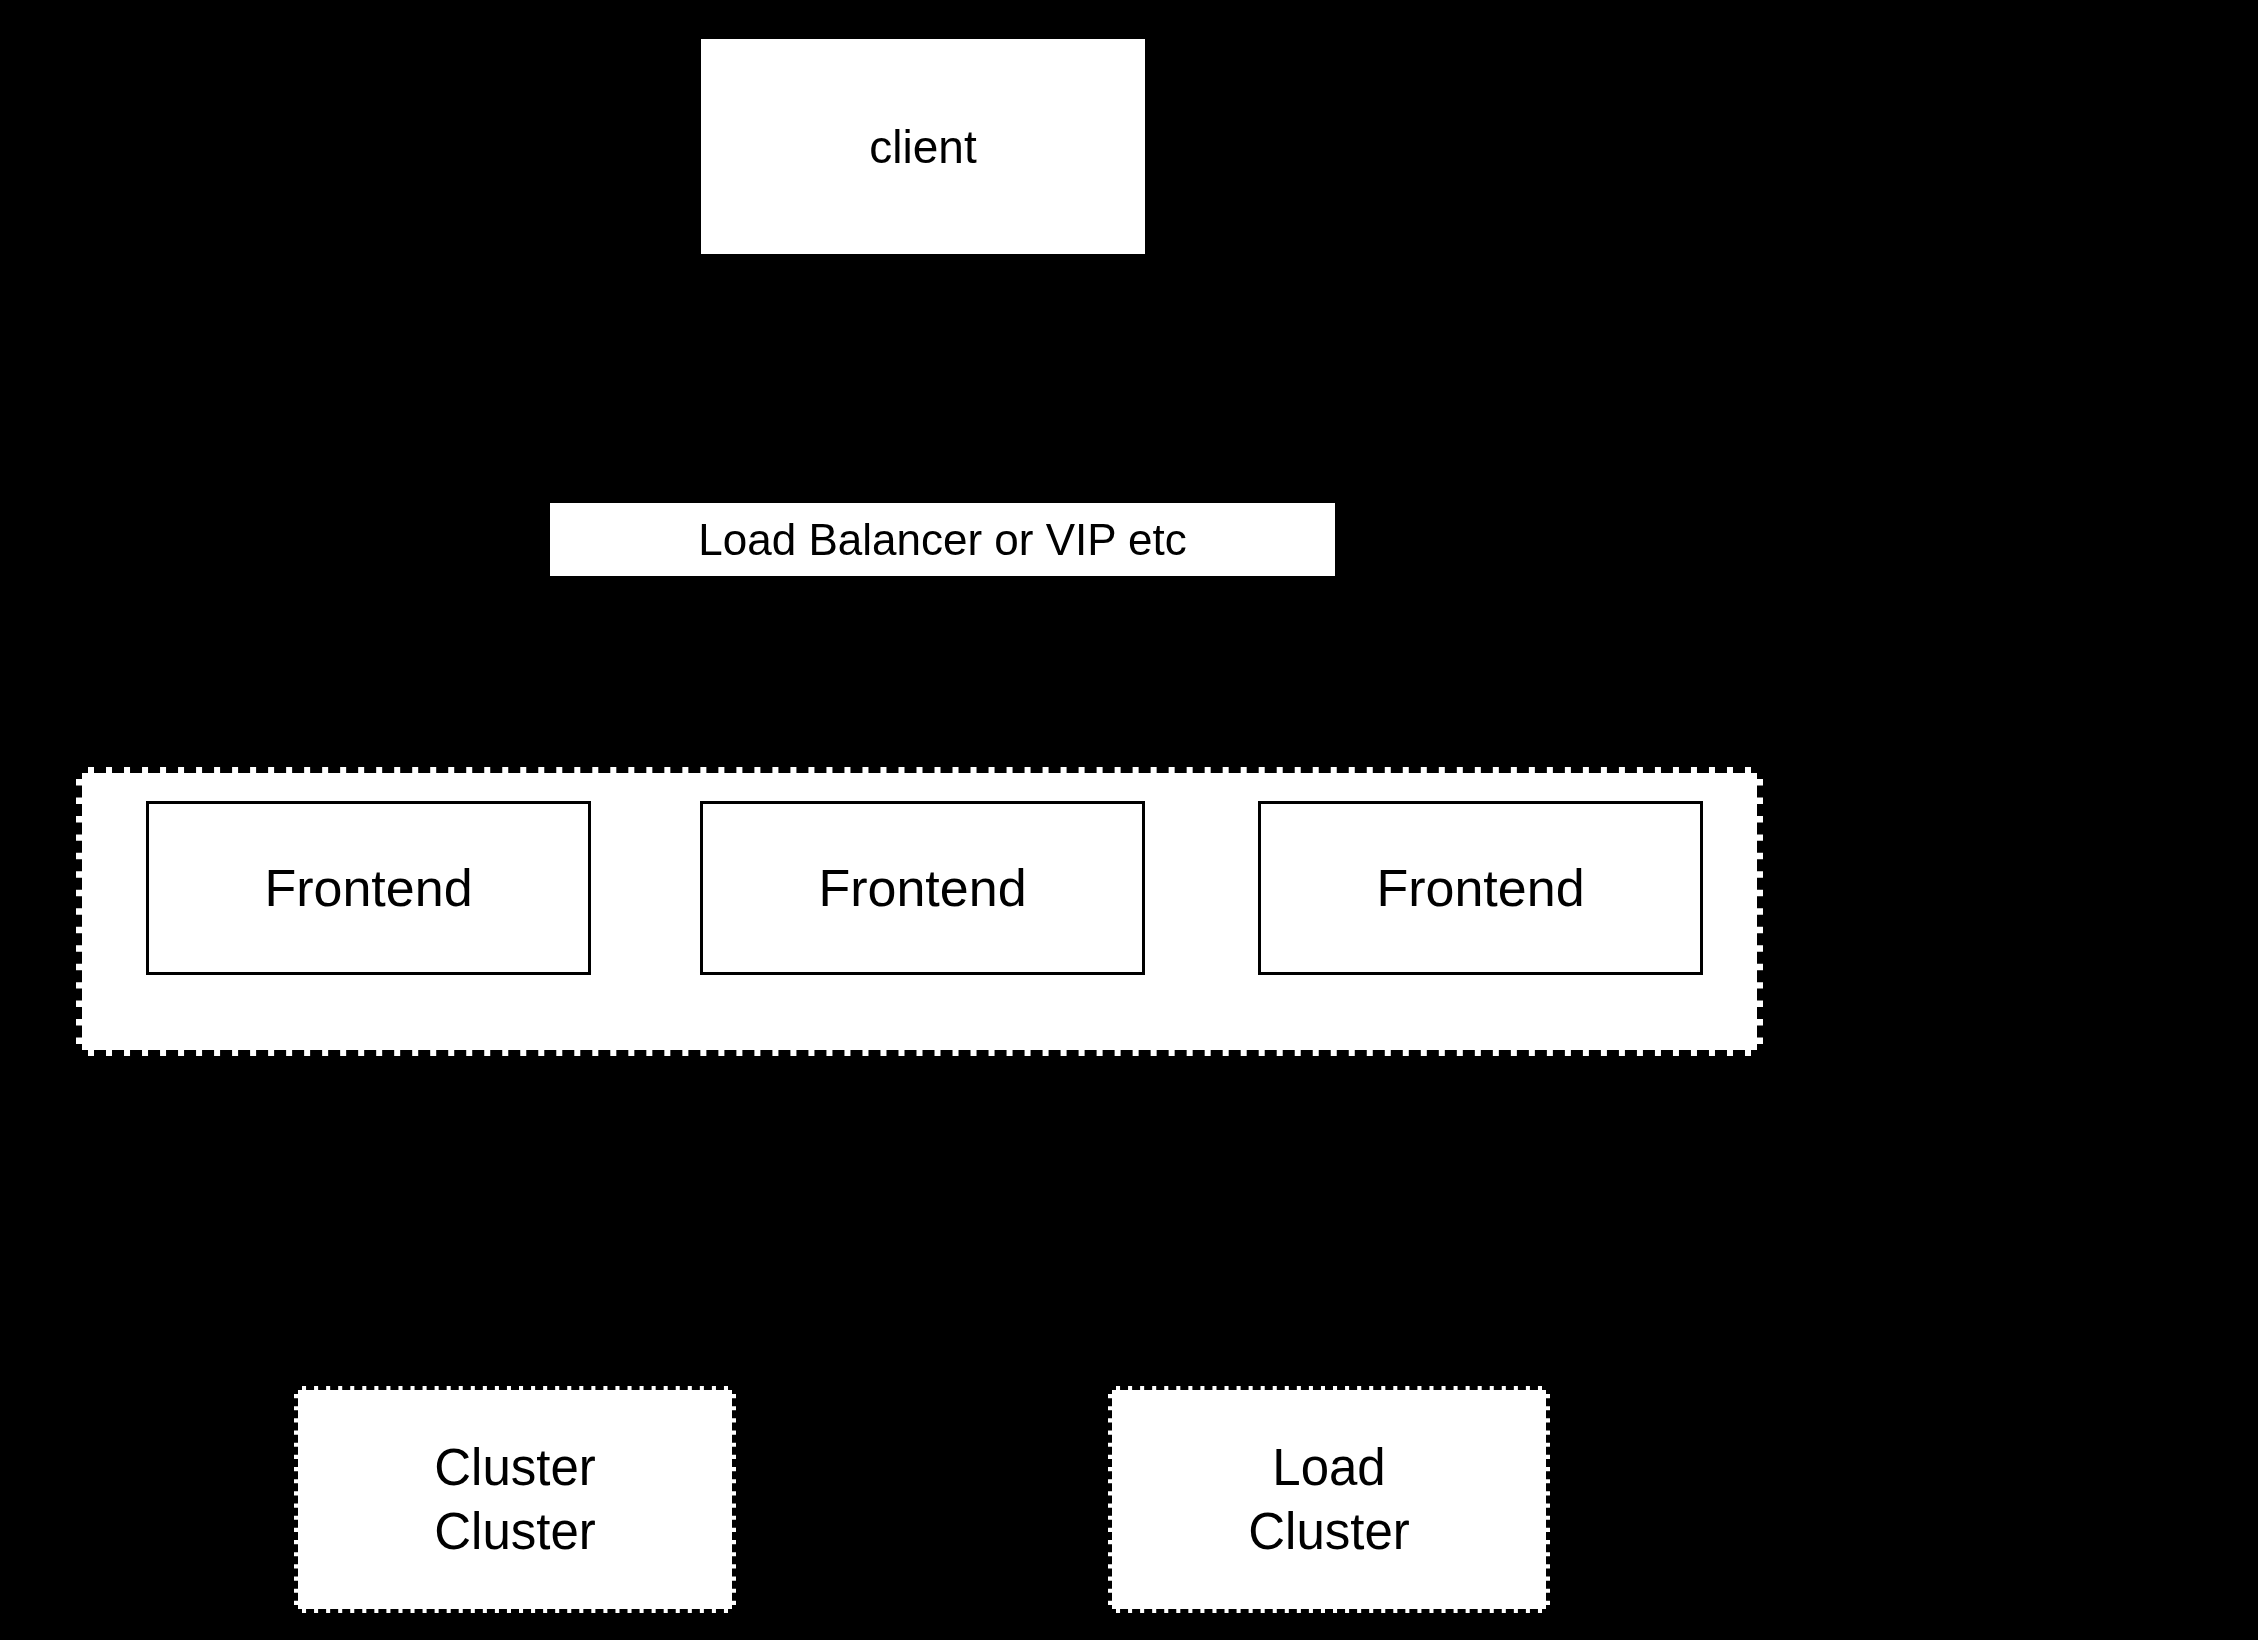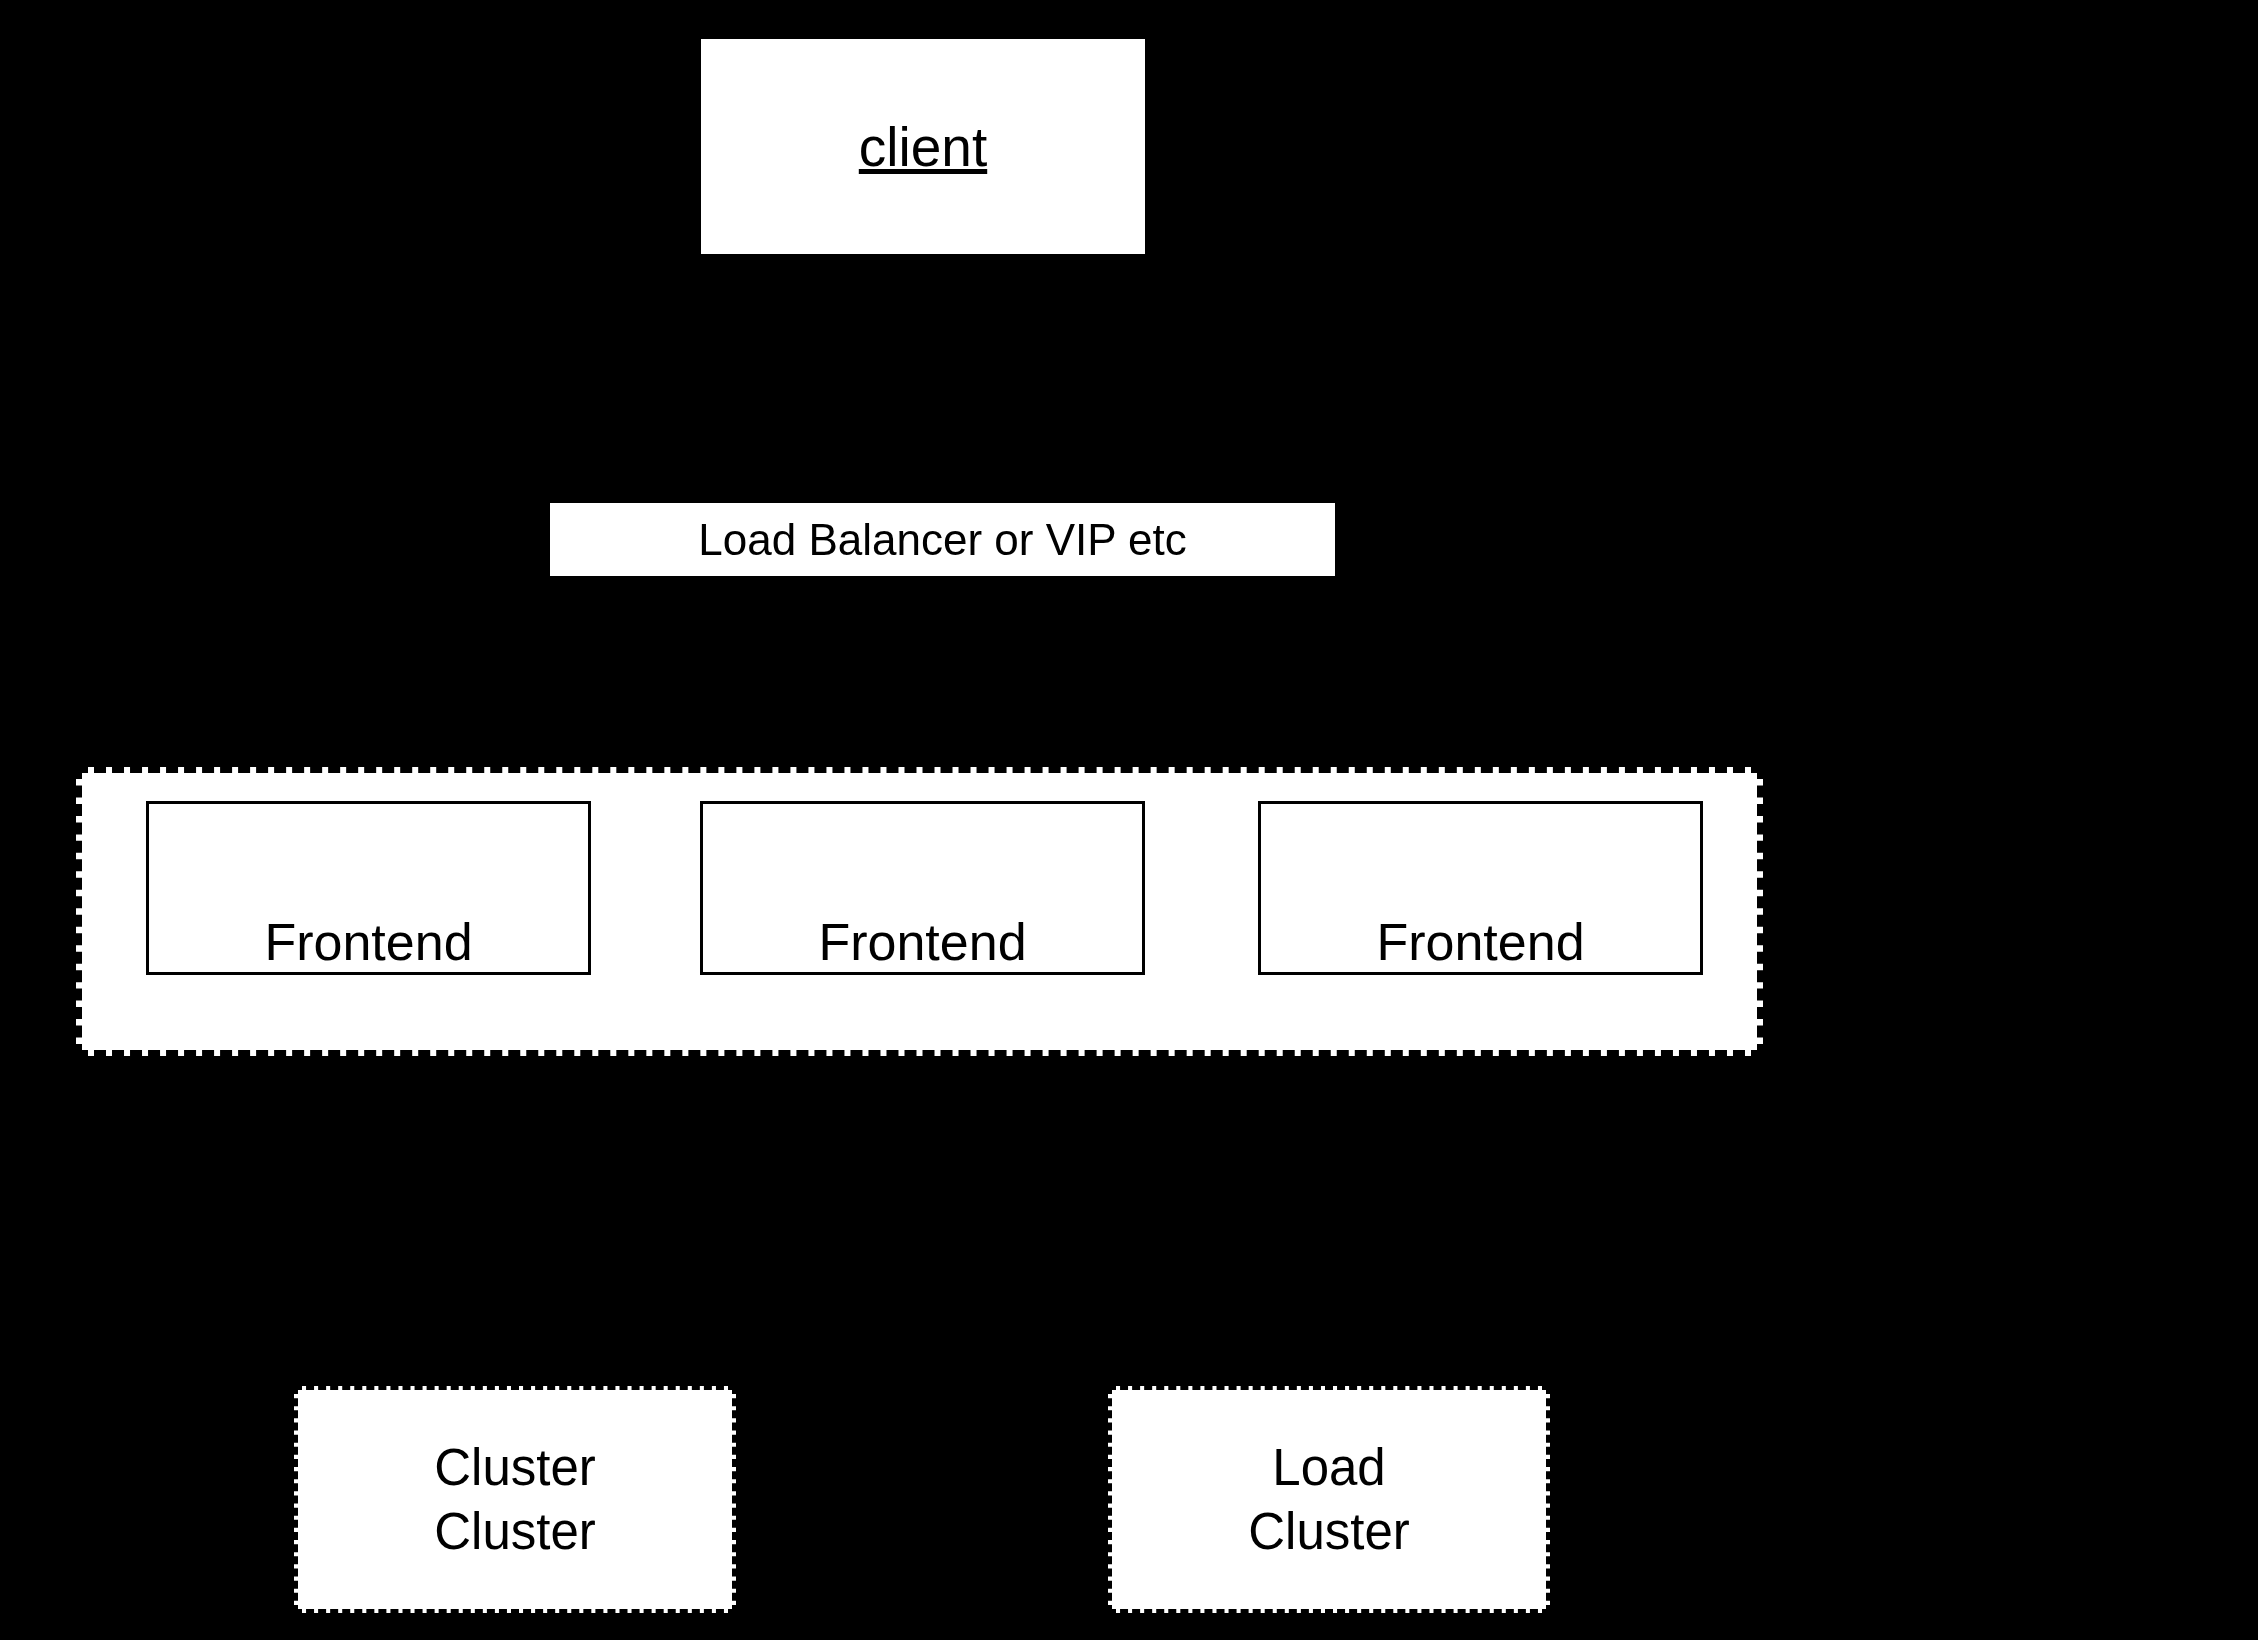--- a/index.html
+++ b/index.html
@@ -23,22 +23,21 @@
     align-items: center;
     justify-content: center;
     text-align: center;
     color: #000000;
     box-sizing: border-box;
   }
   
   .client-box {
     left: 701px; top: 39px;
     width: 444px; height: 215px;
-    font-size: 55px;
-    text-decoration: underline;
+    font-size: 46px;
   }
   
   .lb-box {
     left: 550px; top: 475px;
     width: 785px; height: 73px;
     font-size: 44px;
     margin-top: 28px;
   }
   
   .frontend-group {
@@ -49,21 +48,21 @@
     border: 6.4px dashed #000000;
     box-sizing: border-box;
   }
   .frontend-box {
     position: absolute;
     top: 28px;            
     width: 445px; height: 174px;
     background: #ffffff;
     border: 3.6px solid #000000;
     display: flex;
-    align-items: flex-end;
+    align-items: center;
     justify-content: center;
     font-size: 52px;
     box-sizing: border-box;
   }
   .frontend-1 { left: 64px;  }   
   .frontend-2 { left: 618px; }   
   .frontend-3 { left: 1176px; }  
   
   .cluster-box {
     position: absolute;

